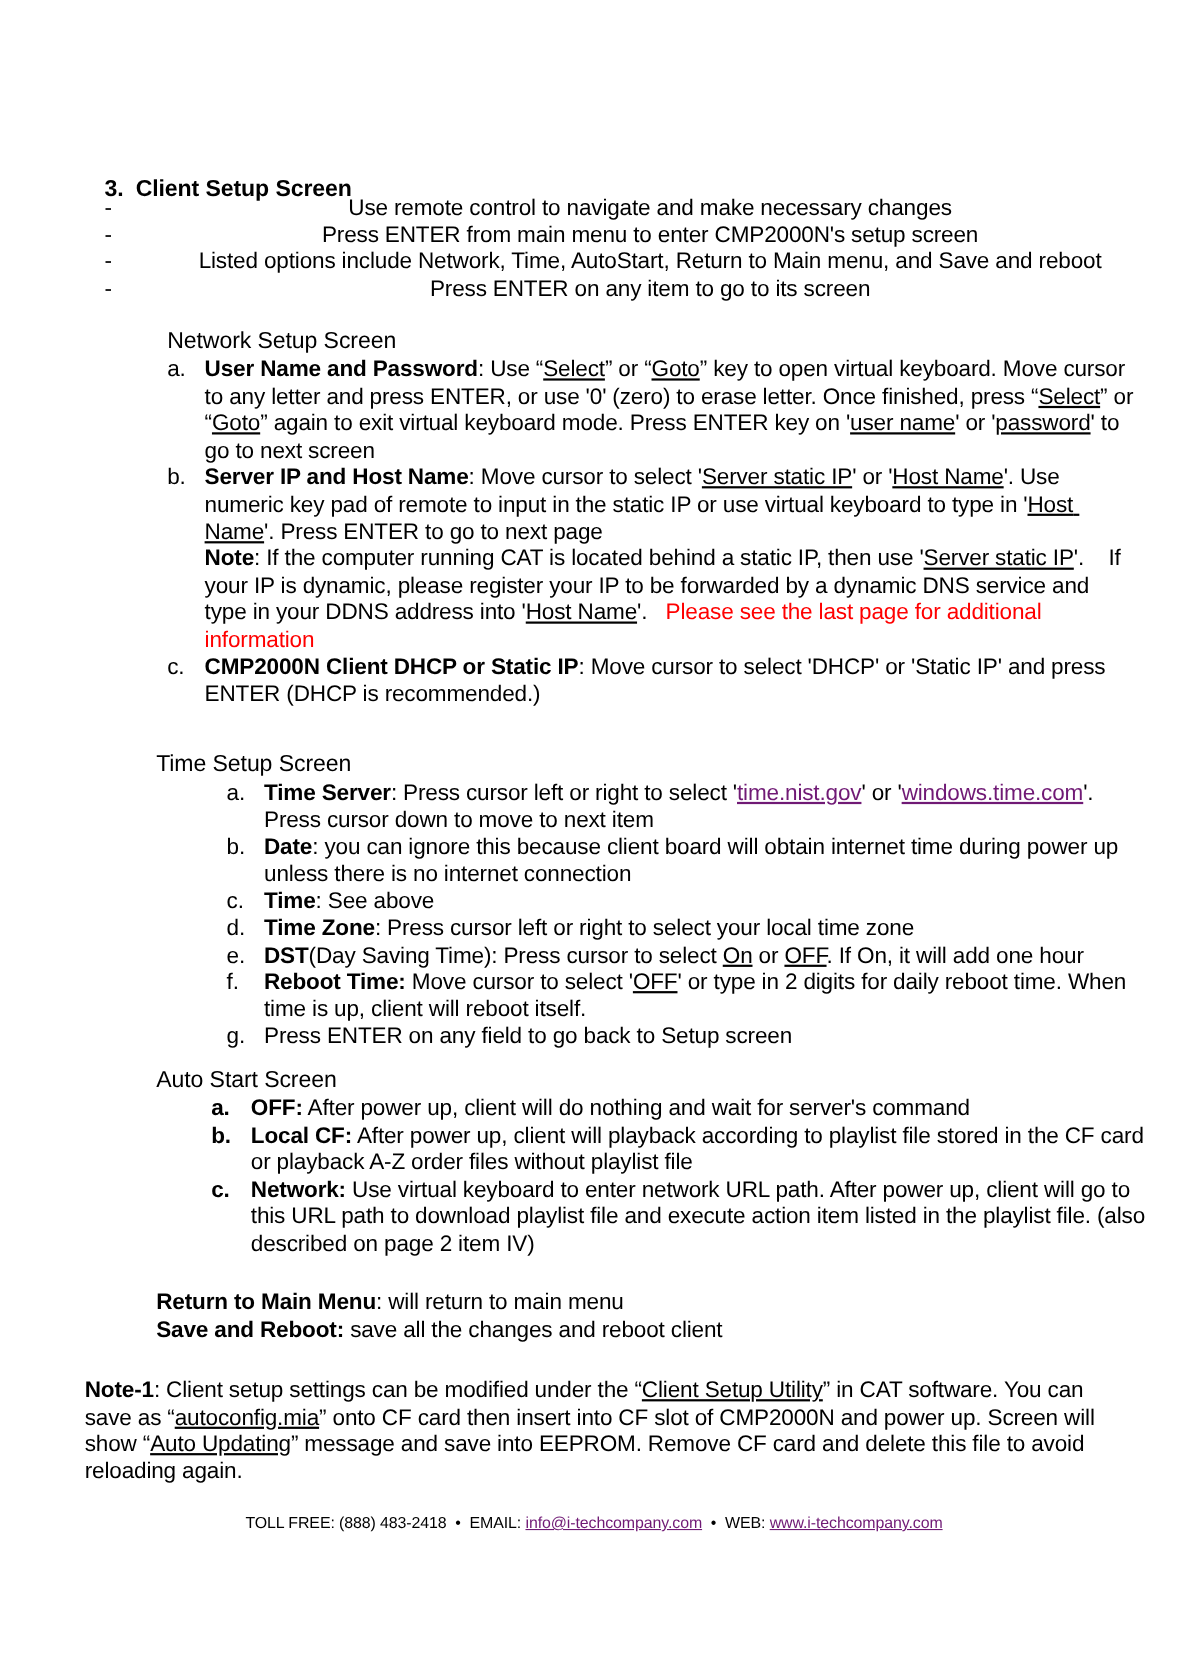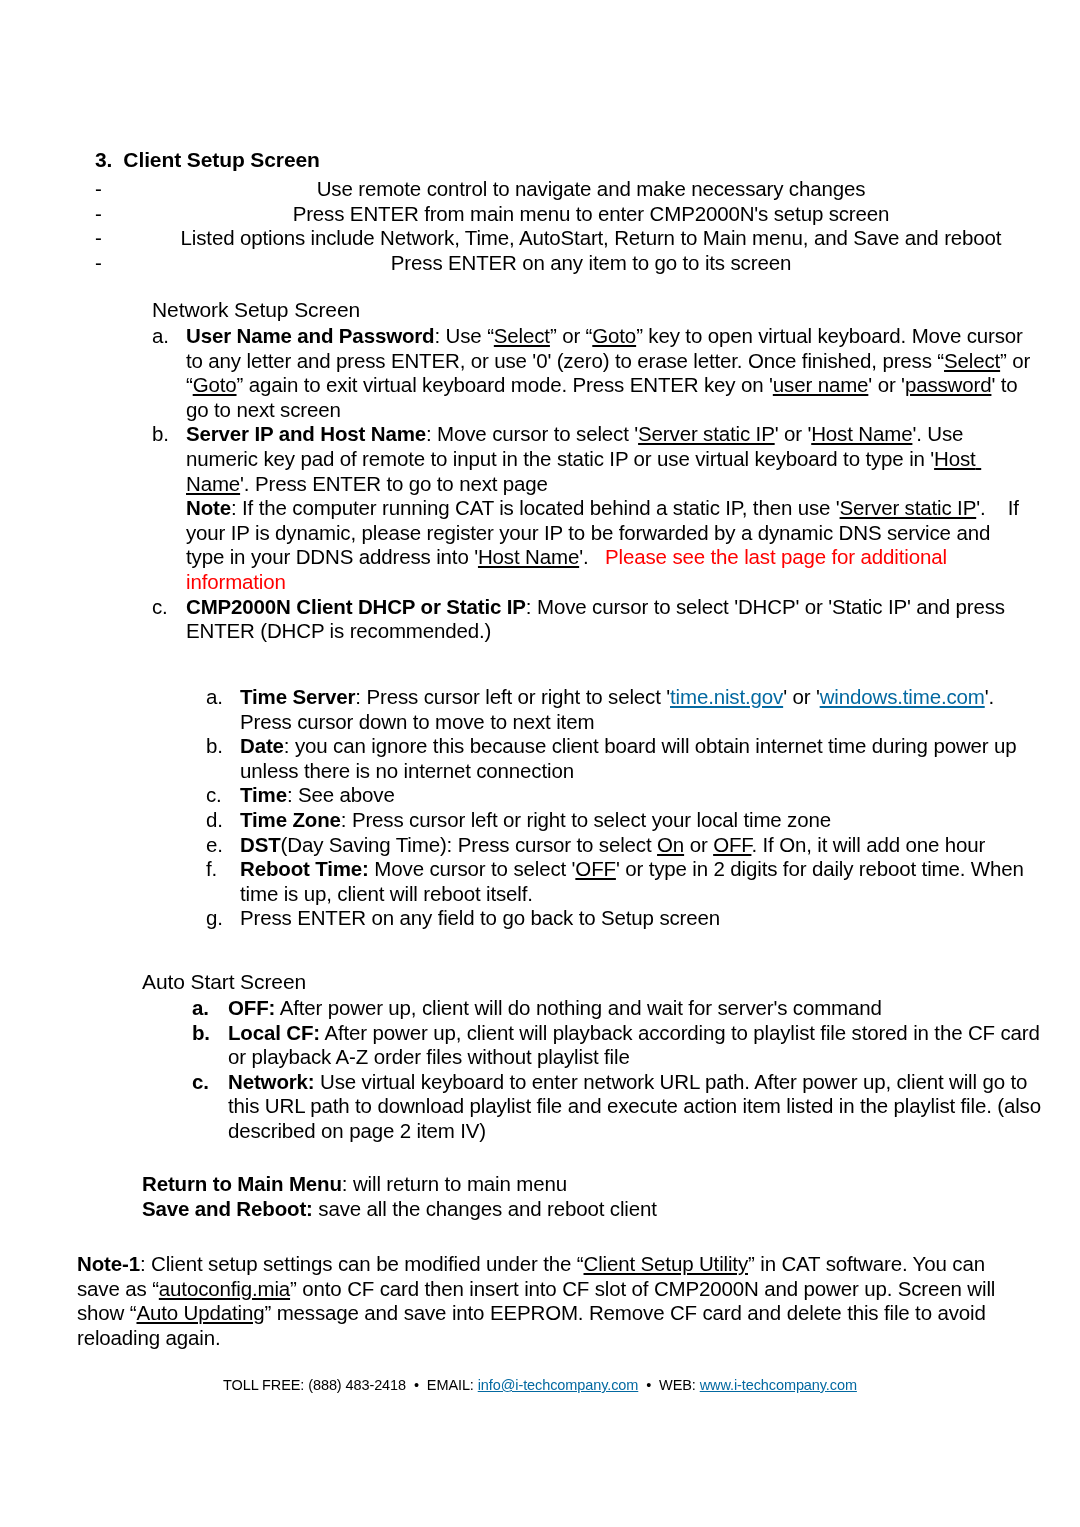--- a/index.html
+++ b/index.html
@@ -27,29 +27,29 @@
   .ln {
     font-size: 20.5px;
     line-height: 24.6px;
     letter-spacing: -0.15px;
     white-space: pre-wrap;
   }
   b, .b { font-weight: bold; }
   .u  { text-decoration: underline; }
   .red { color: #ff0000; }
   .link {
-    color: #0369a1;
+    color: #701a75;
     text-decoration: underline;
   }
 
   
   #sec-heading {
     position: absolute;
     left: 95px;
-    top: 148px;
+    top: 160px;
     font-size: 21px;
     font-weight: bold;
     letter-spacing: -0.1px;
   }
   #sec-heading .num { margin-right: 11px; }
 
   
   #dash-list {
     position: absolute;
     left: 95px;
@@ -150,20 +150,21 @@
   <div class="blk" id="blk-network">
     <div class="blk-head">Network Setup Screen</div>
     <div class="alist">
         <div class="row ln"><span class="mk">a.</span><span class="tx"><span class="b">User Name and Password</span><span>: Use “</span><span class="u">Select</span><span>” or “</span><span class="u">Goto</span><span>” key to open virtual keyboard. Move cursor to any letter and press ENTER, or use '0' (zero) to erase letter. Once finished, press “</span><span class="u">Select</span><span>” or “</span><span class="u">Goto</span><span>” again to exit virtual keyboard mode. Press ENTER key on '</span><span class="u">user name</span><span>' or '</span><span class="u">password</span><span>' to go to next screen</span></span></div>
         <div class="row ln"><span class="mk">b.</span><span class="tx"><span class="b">Server IP and Host Name</span><span>: Move cursor to select '</span><span class="u">Server static IP</span><span>' or '</span><span class="u">Host Name</span><span>'. Use numeric key pad of remote to input in the static IP or use virtual keyboard to type in '</span><span class="u">Host Name</span><span>'. Press ENTER to go to next page</span><br><span class="b">Note</span><span>: If the computer running CAT is located behind a static IP, then use '</span><span class="u">Server static IP</span><span>'.    If your IP is dynamic, please register your IP to be forwarded by a dynamic DNS service and type in your DDNS address into '</span><span class="u">Host Name</span><span>'.   </span><span class="red">Please see the last page for additional information</span></span></div>
         <div class="row ln"><span class="mk">c.</span><span class="tx"><span class="b">CMP2000N Client DHCP or Static IP</span><span>: Move cursor to select 'DHCP' or 'Static IP' and press</span><br><span>ENTER (DHCP is recommended.)</span></span></div>
       </div>
   </div>
 
   <div class="blk" id="blk-time">
+    <div class="blk-head">Time Setup Screen</div>
     <div class="alist">
         <div class="row ln"><span class="mk">a.</span><span class="tx"><span class="b">Time Server</span><span>: Press cursor left or right to select '</span><span class="link">time.nist.gov</span><span>' or '</span><span class="link">windows.time.com</span><span>'. Press cursor down to move to next item</span></span></div>
         <div class="row ln"><span class="mk">b.</span><span class="tx"><span class="b">Date</span><span>: you can ignore this because client board will obtain internet time during power up unless there is no internet connection</span></span></div>
         <div class="row ln"><span class="mk">c.</span><span class="tx"><span class="b">Time</span><span>: See above</span></span></div>
         <div class="row ln"><span class="mk">d.</span><span class="tx"><span class="b">Time Zone</span><span>: Press cursor left or right to select your local time zone</span></span></div>
         <div class="row ln"><span class="mk">e.</span><span class="tx"><span class="b">DST</span><span>(Day Saving Time): Press cursor to select </span><span class="u">On</span><span> or </span><span class="u">OFF</span><span>. If On, it will add one hour</span></span></div>
         <div class="row ln"><span class="mk">f.</span><span class="tx"><span class="b">Reboot Time:</span><span> Move cursor to select '</span><span class="u">OFF</span><span>' or type in 2 digits for daily reboot time. When time is up, client will reboot itself.</span></span></div>
         <div class="row ln"><span class="mk">g.</span><span class="tx"><span>Press ENTER on any field to go back to Setup screen</span></span></div>
       </div>
   </div>

